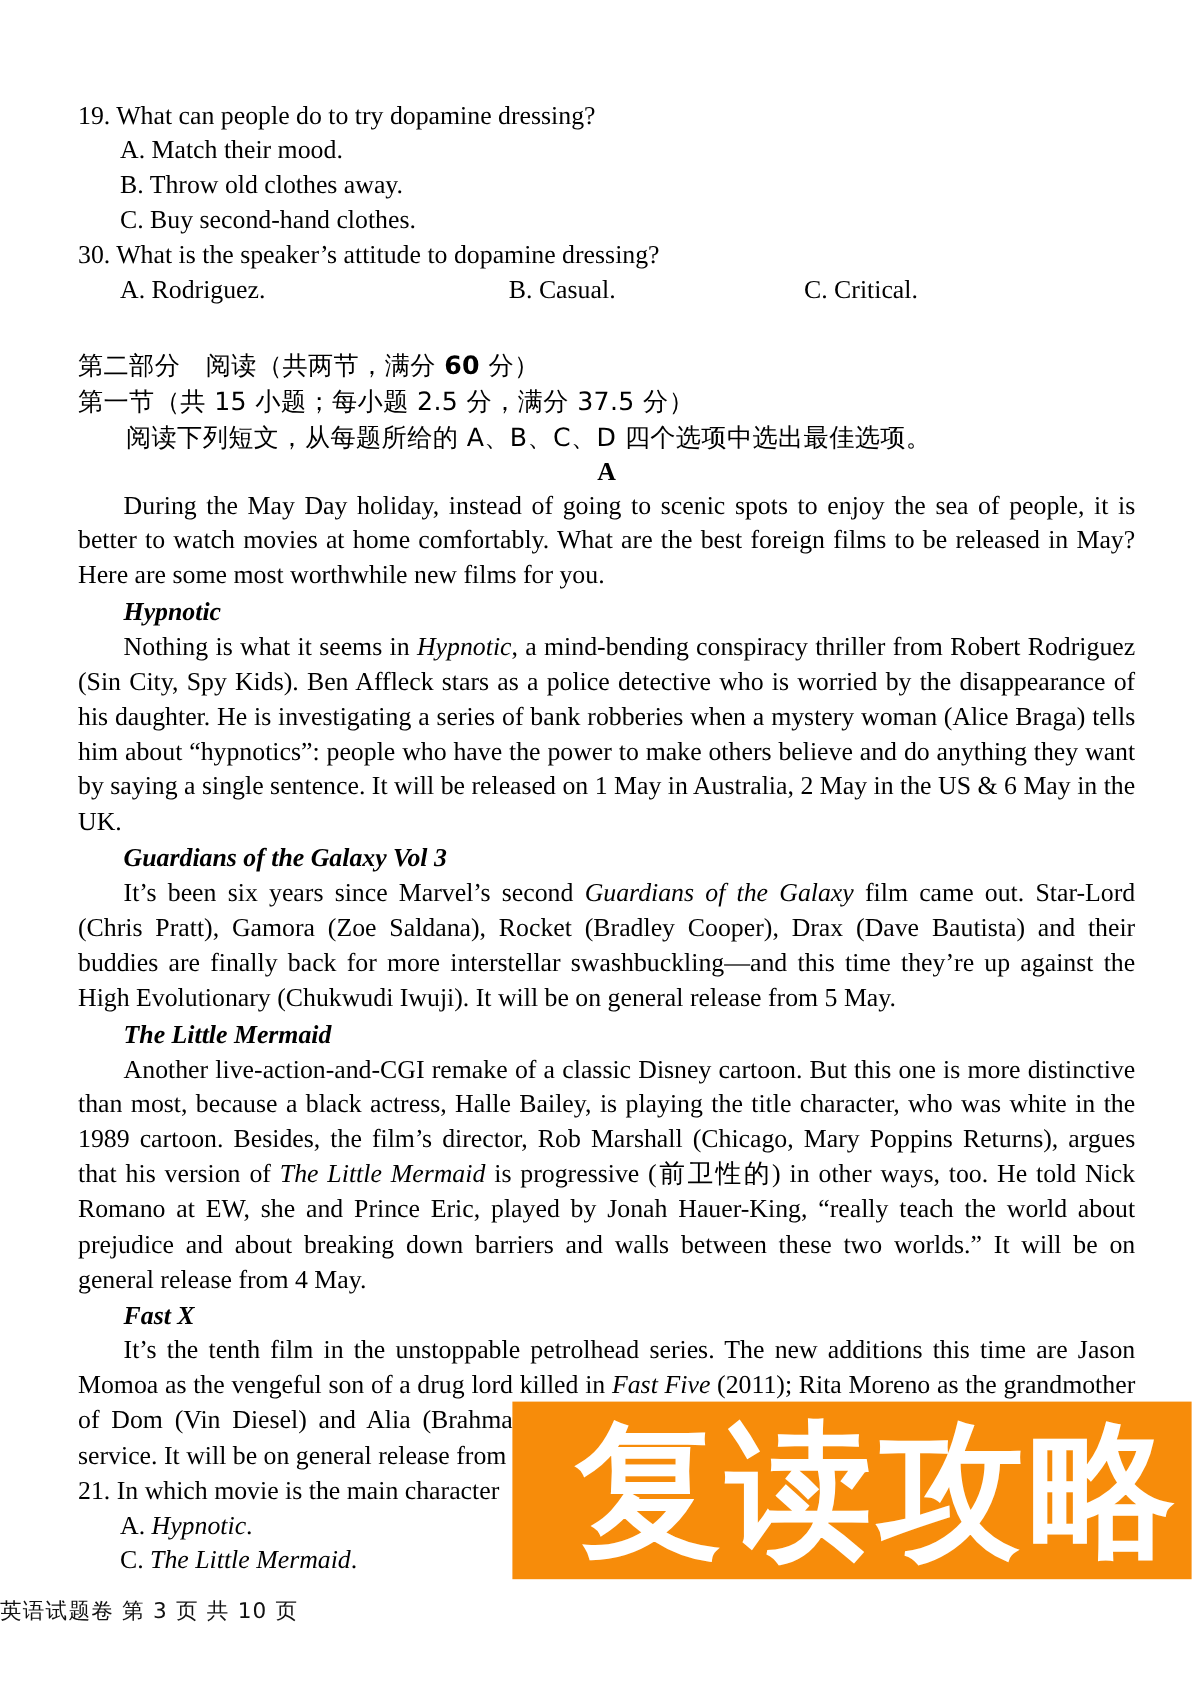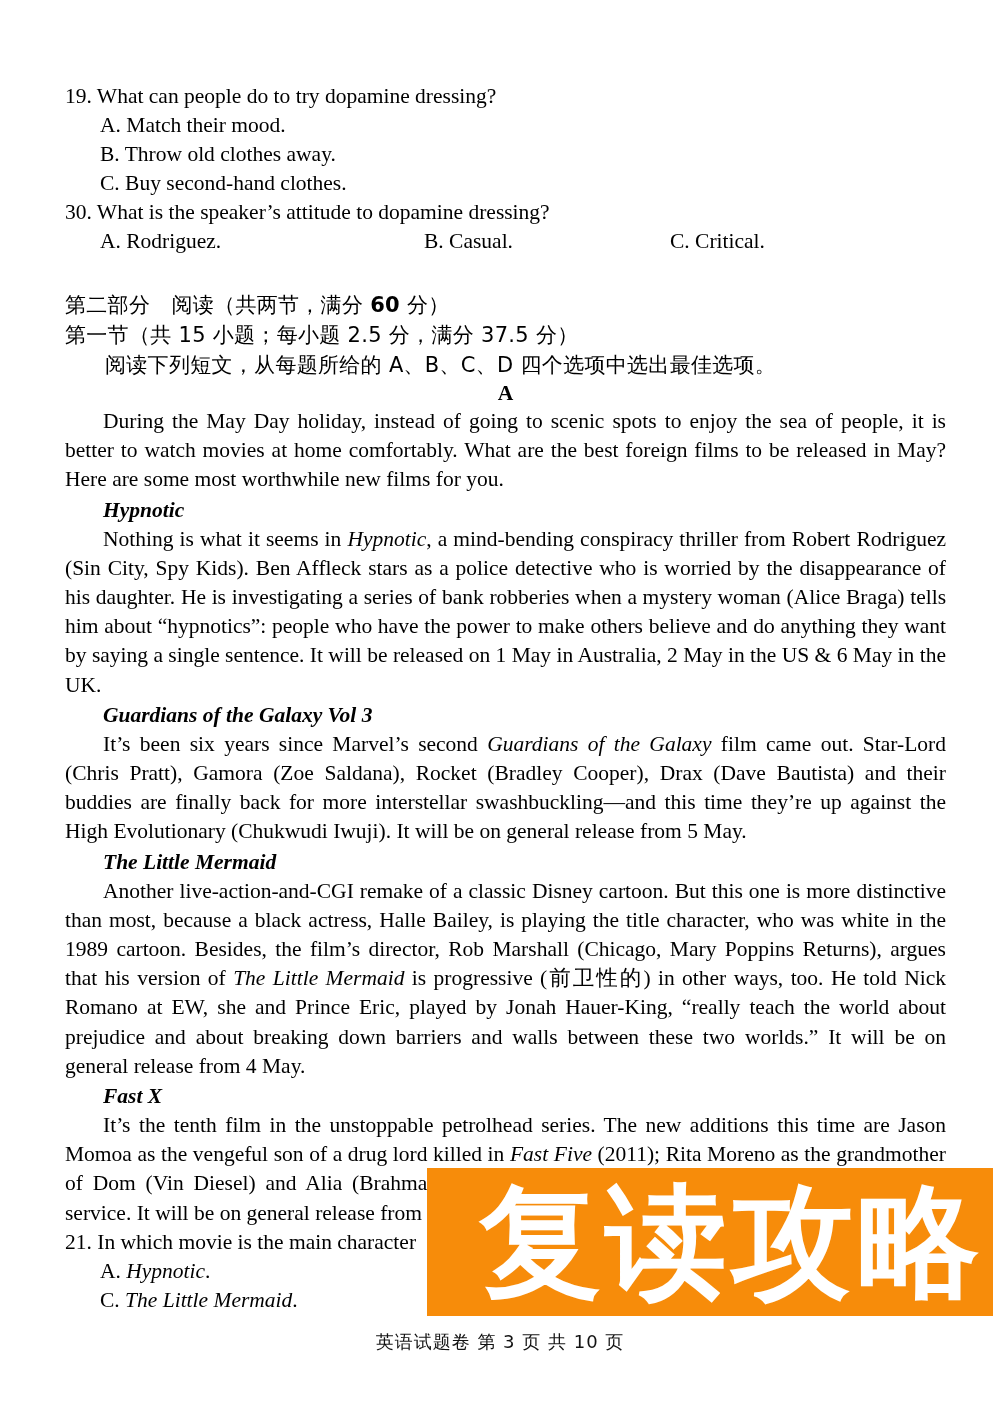--- a/index.html
+++ b/index.html
@@ -107,21 +107,21 @@
     white-space: nowrap;
     margin-left: 43px;
   }
 
   
   #footer {
     position: absolute;
     left: 0;
     top: 1330px;
     width: 1000px;
-    text-align: center;
+    text-align: left;
     font-family: "DejaVu Sans", "Liberation Sans", sans-serif;
     font-size: 18px;
     letter-spacing: 1px;
     color: #111111;
   }
 </style>
 </head>
 <body>
 
 <div id="page">

